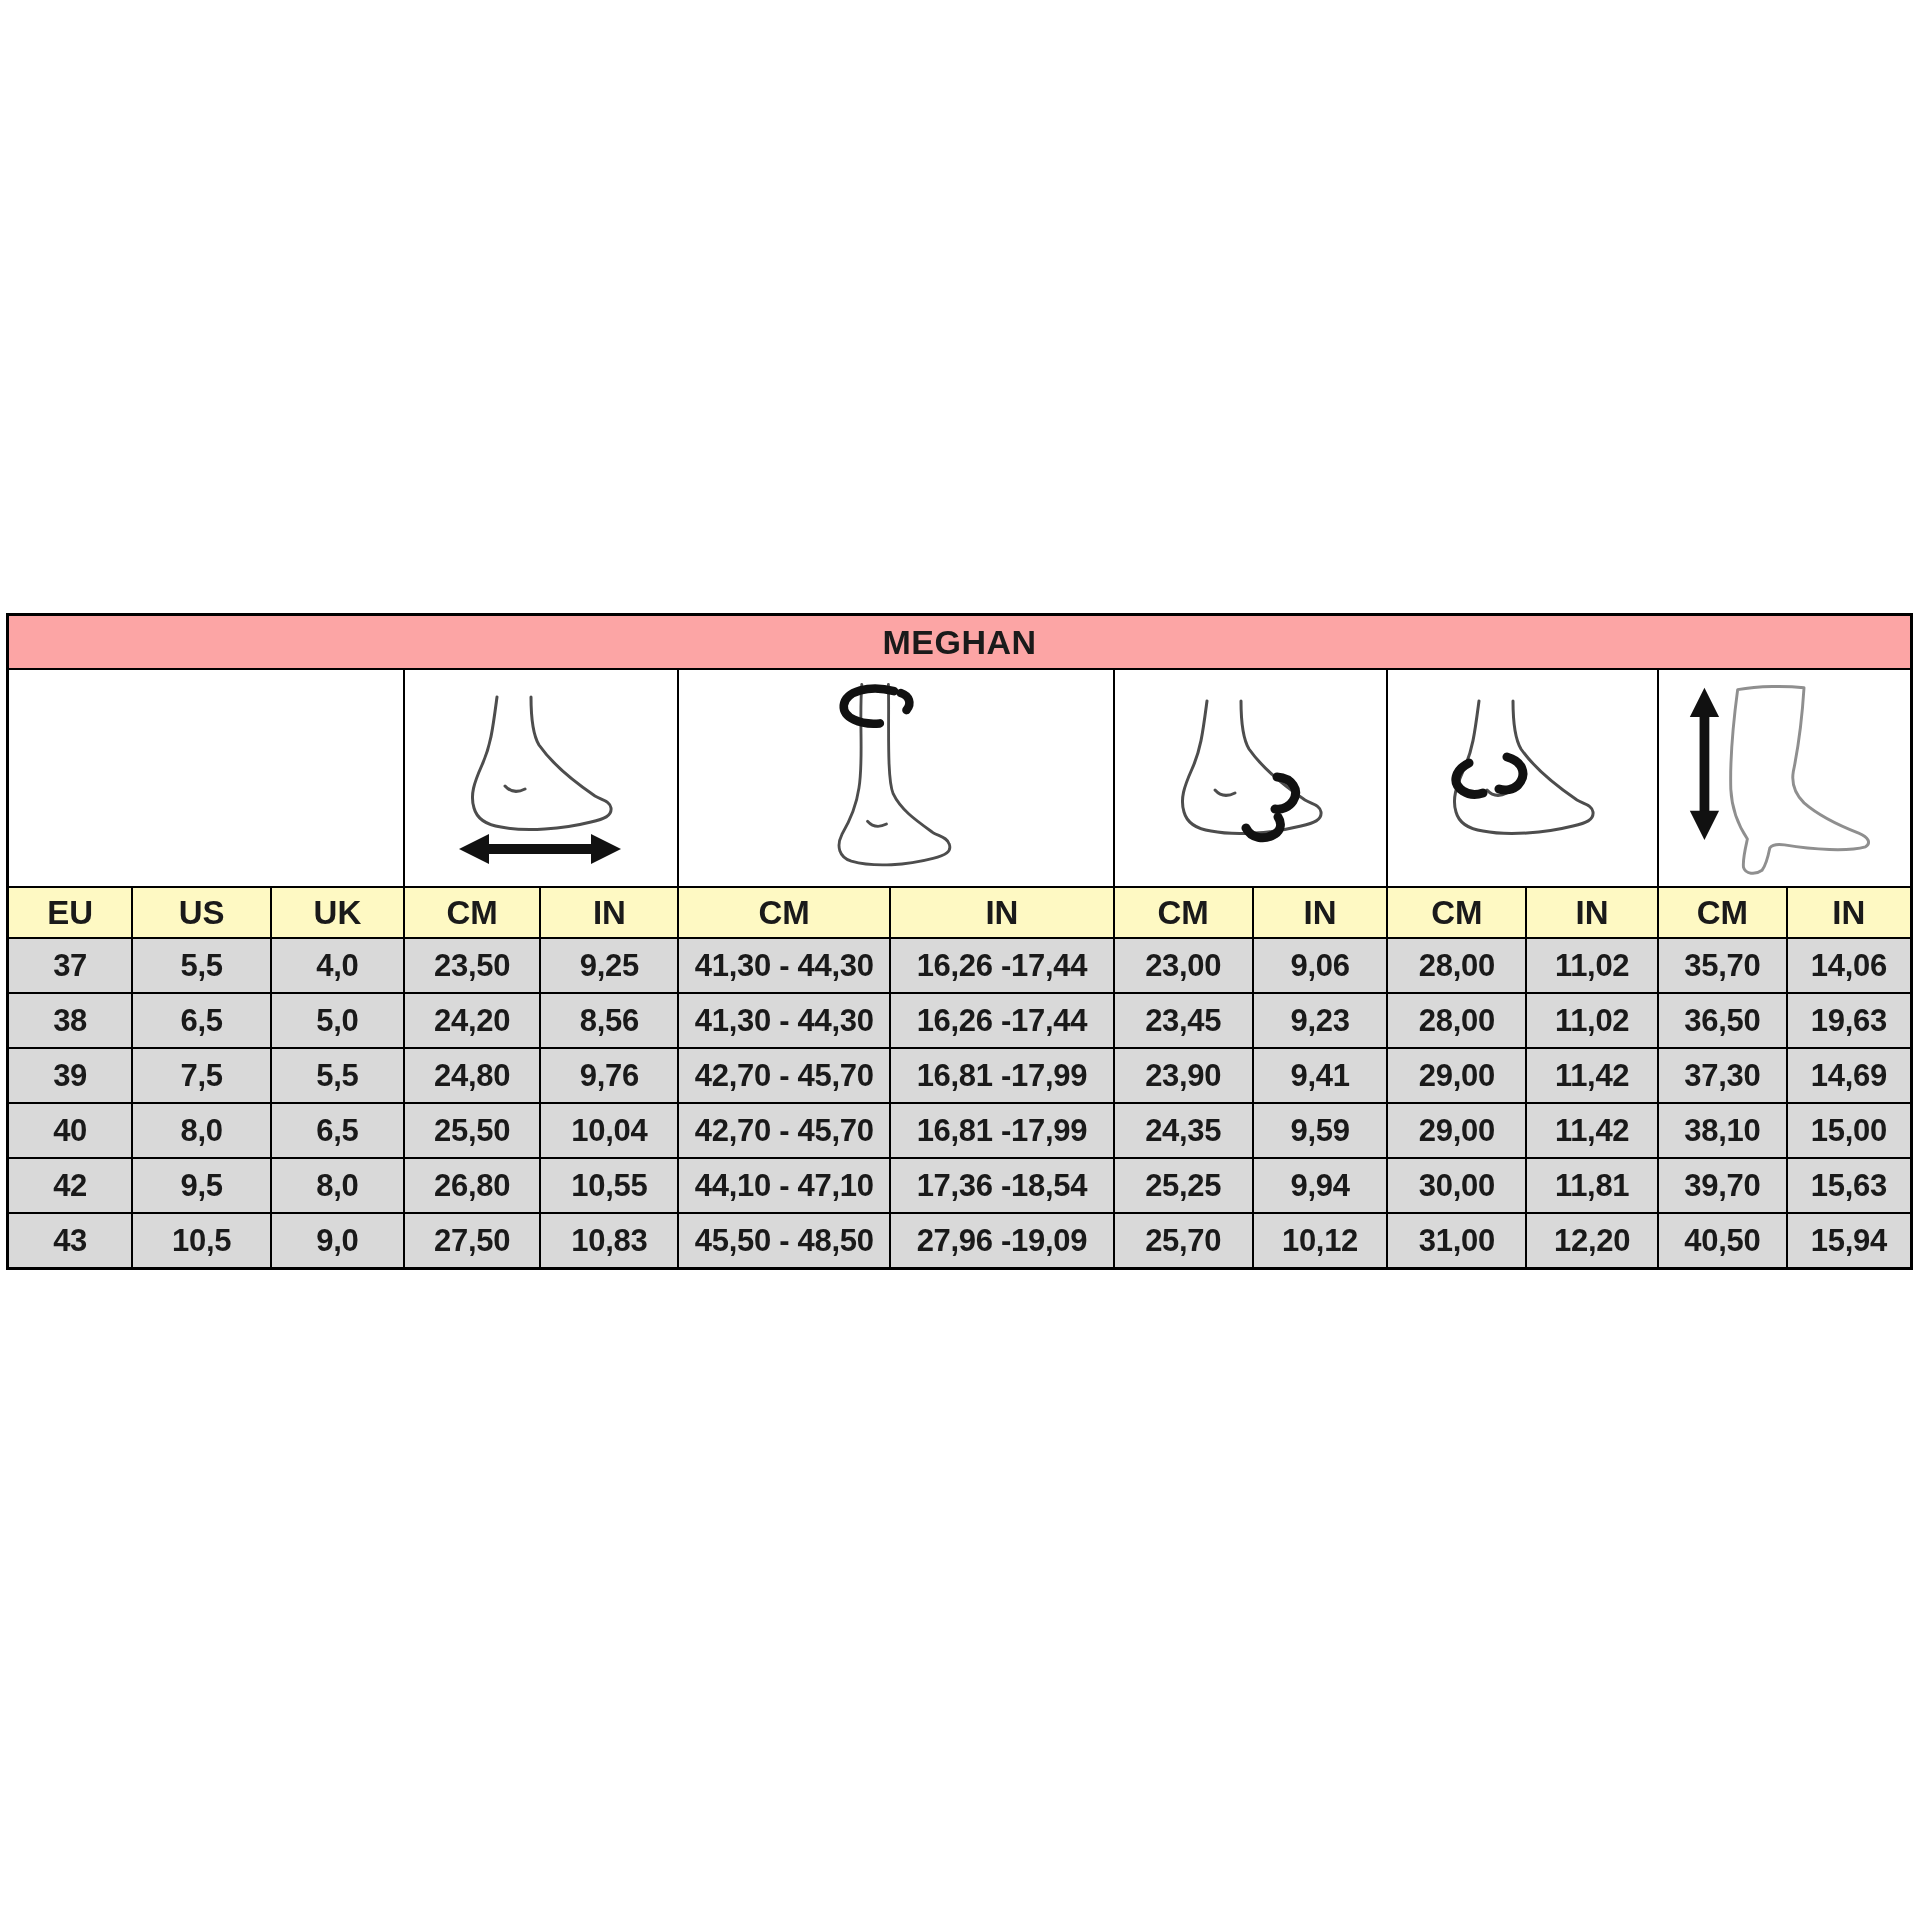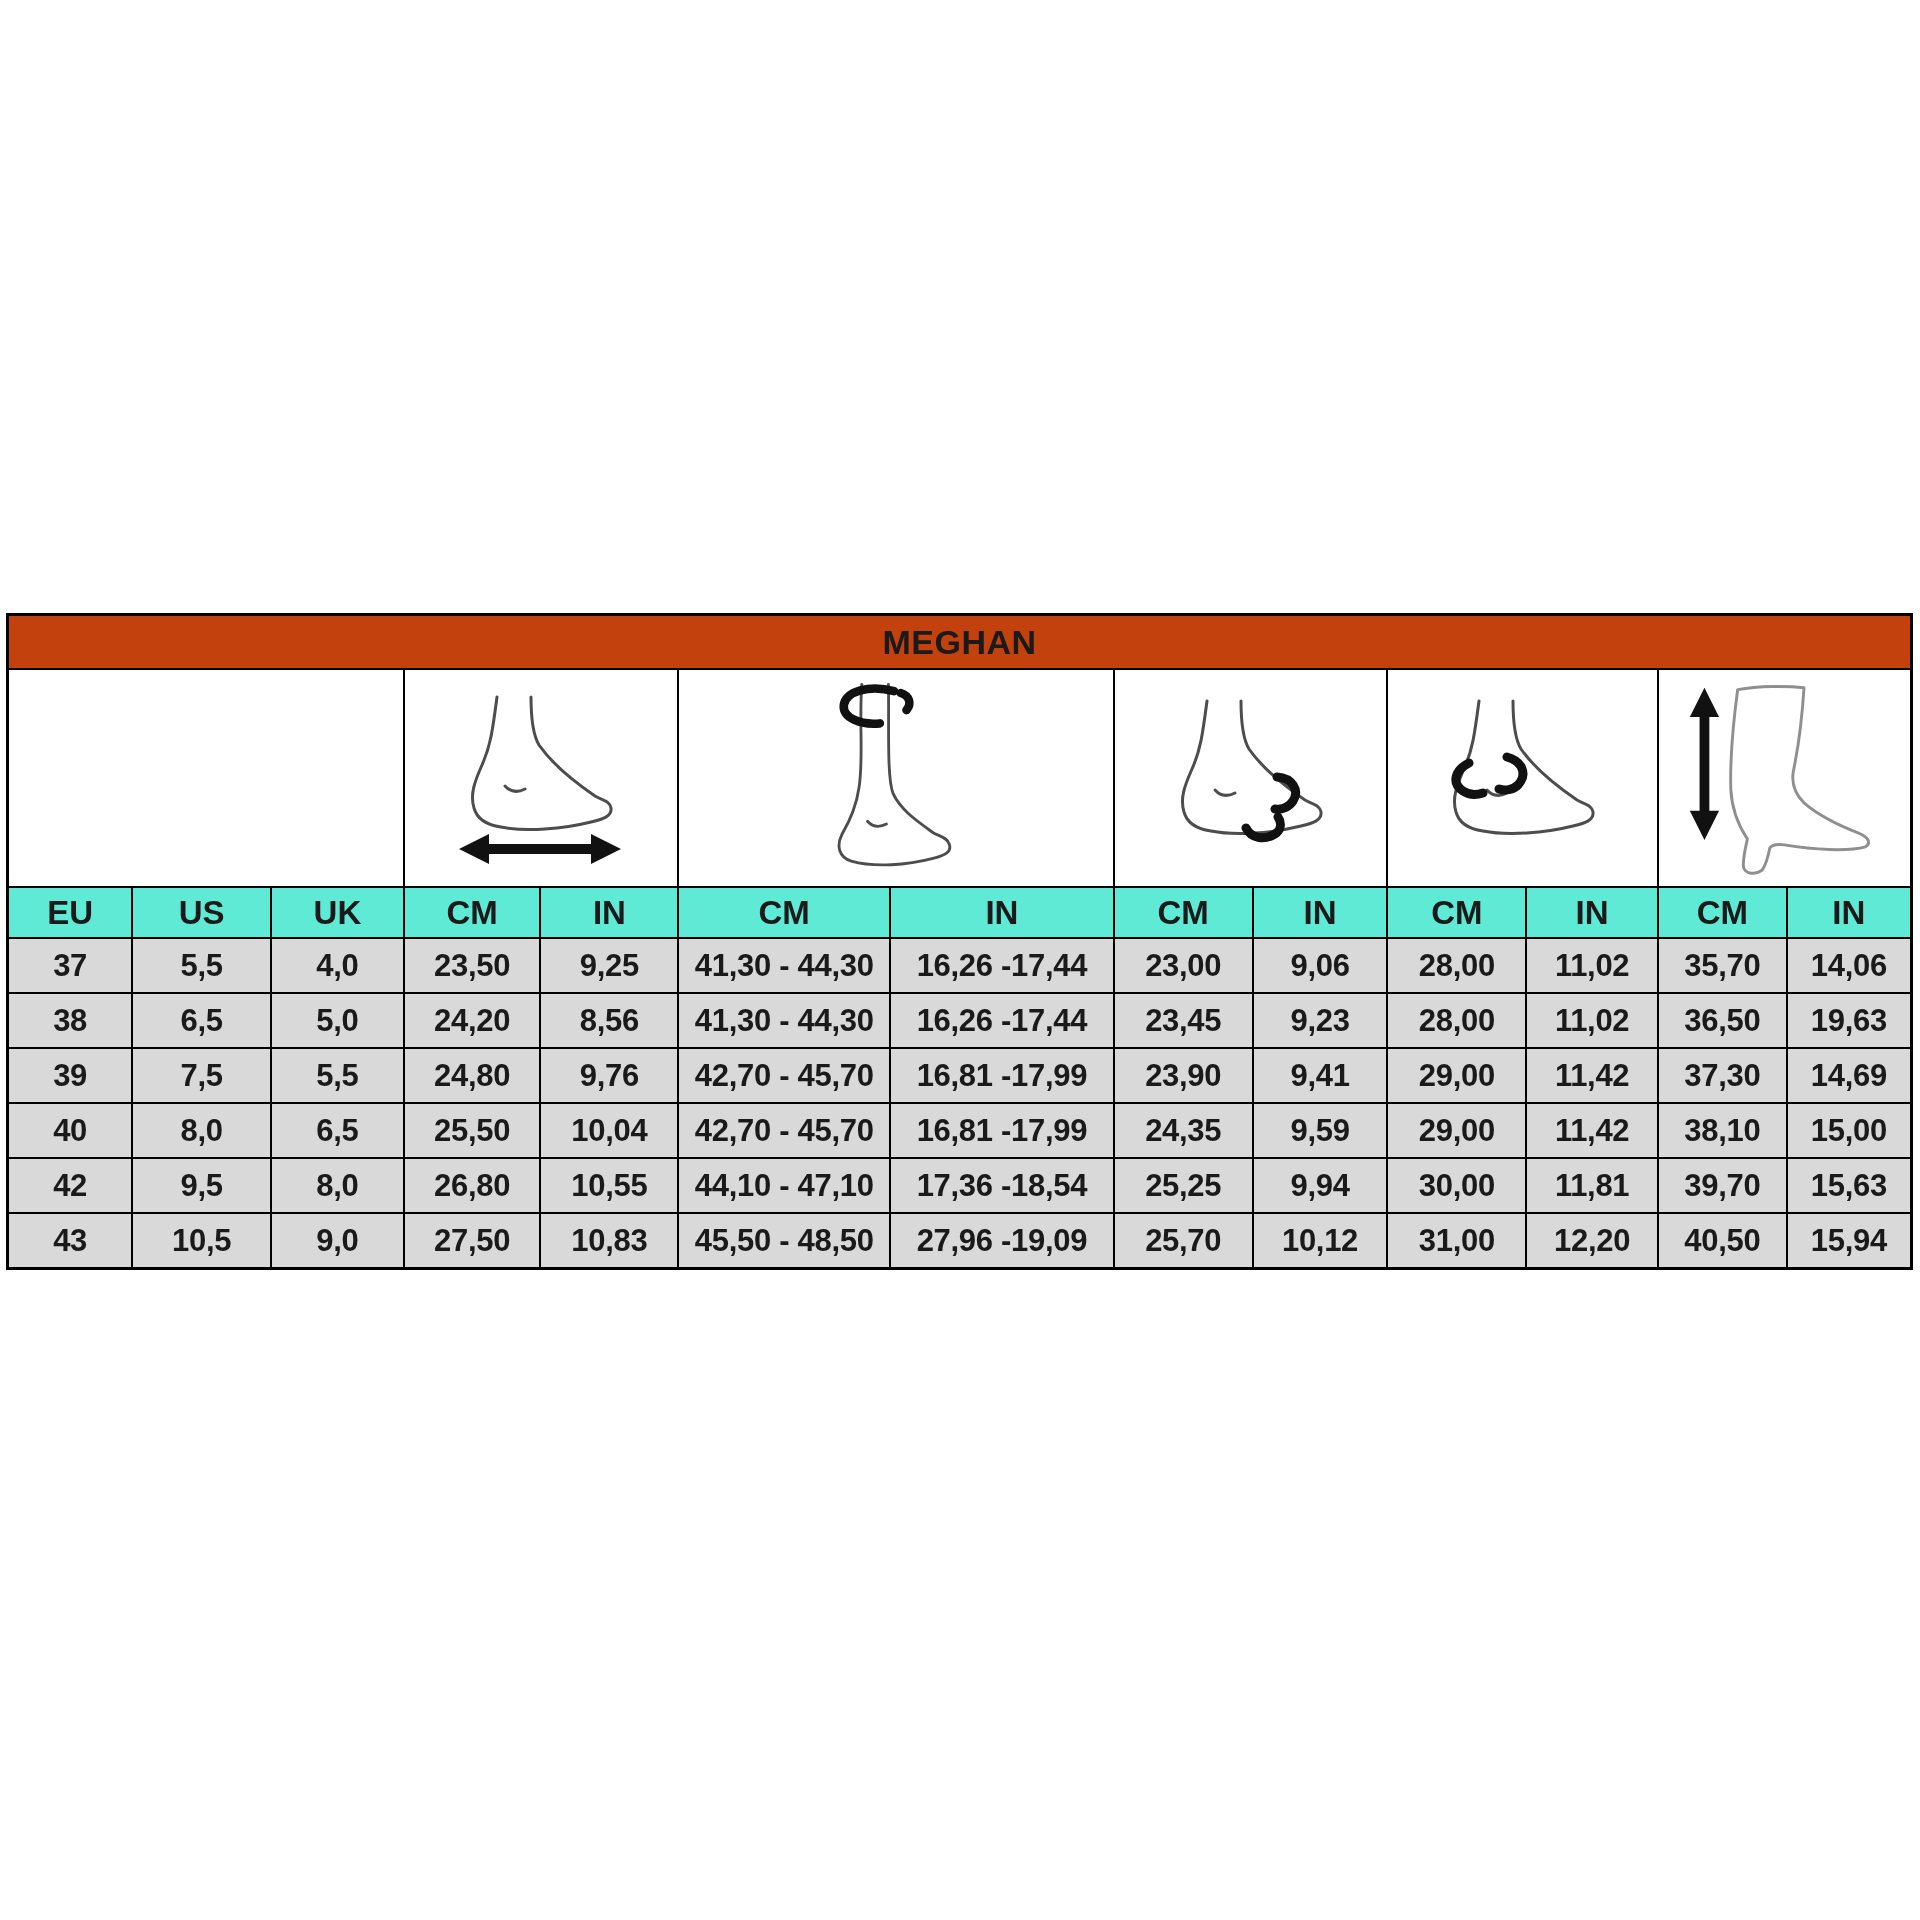--- a/index.html
+++ b/index.html
@@ -20,36 +20,36 @@
     table-layout: fixed;
     border: 3px solid #000;
   }
   .size-table td, .size-table th {
     border: 2px solid #000;
     padding: 0;
     overflow: hidden;
   }
   .title-row td {
     height: 52px;
-    background: #c2410c;
+    background: #fca5a5;
     text-align: center;
     vertical-align: middle;
     font-size: 34px;
     font-weight: bold;
     letter-spacing: 0.5px;
   }
   .icon-row td {
     height: 216px;
     background: #ffffff;
     text-align: center;
     vertical-align: middle;
   }
   .header-row th {
     height: 49px;
-    background: #5eead4;
+    background: #fef9c3;
     text-align: center;
     vertical-align: middle;
     font-size: 33px;
     font-weight: bold;
   }
   tbody td {
     height: 53px;
     background: #d9d9d9;
     border-top: none;
     border-bottom: none;

